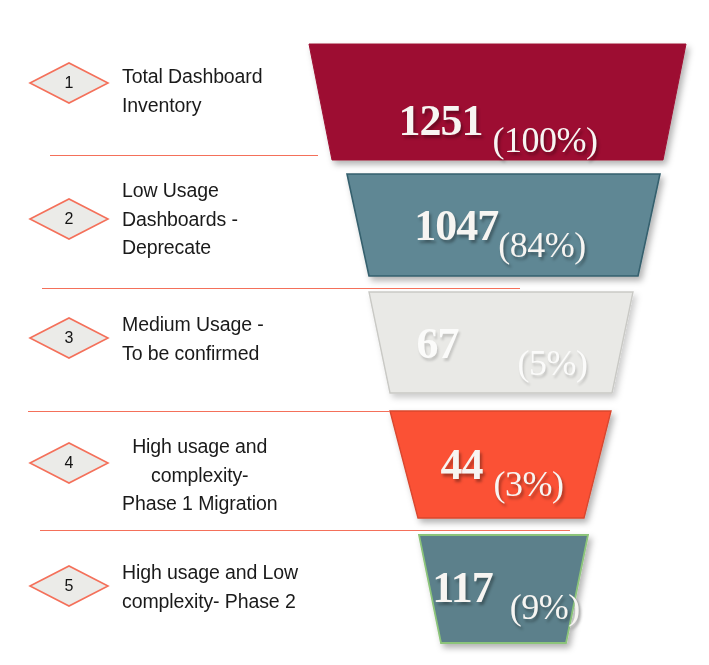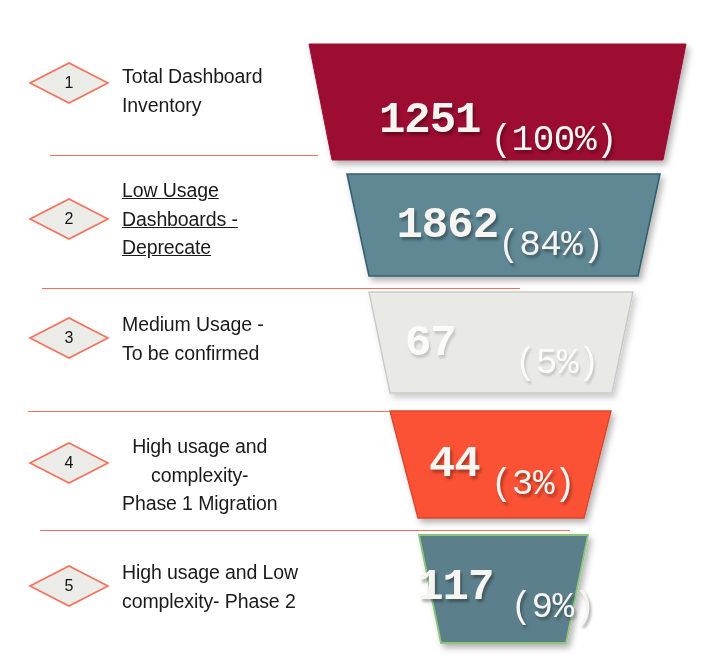--- a/index.html
+++ b/index.html
@@ -59,21 +59,21 @@
     position: absolute;
     left: 0;
     top: 0;
     pointer-events: none;
   }
   .seg-value {
     position: absolute;
     display: flex;
     align-items: center;
     justify-content: center;
-    font-family: Liberation Mono, monospace;
+    font-family: Liberation Serif, serif;
     white-space: nowrap;
   }
   .seg-num {
     font-weight: bold;
     font-size: 44px;
     letter-spacing: -1px;
   }
   .seg-pct {
     font-weight: normal;
     font-size: 36px;
@@ -130,21 +130,21 @@
 Inventory</div>
   </div>
 
   <div class="stage-row" style="top:0;">
     <div class="badge-wrap" style="top:196px;">
       <svg class="badge-svg" width="82" height="46" viewBox="0 0 82 46">
         <polygon points="2,23 41,3 80,23 41,43" fill="#ebebe8" stroke="#f4705a" stroke-width="1.6"></polygon>
       </svg>
       <div class="badge-num">2</div>
     </div>
-    <div class="stage-label" style="top:176px;text-decoration:underline;">Low Usage
+    <div class="stage-label" style="top:176px;">Low Usage
 Dashboards -
 Deprecate</div>
   </div>
 
   <div class="stage-row" style="top:0;">
     <div class="badge-wrap" style="top:315px;">
       <svg class="badge-svg" width="82" height="46" viewBox="0 0 82 46">
         <polygon points="2,23 41,3 80,23 41,43" fill="#ebebe8" stroke="#f4705a" stroke-width="1.6"></polygon>
       </svg>
       <div class="badge-num">3</div>
@@ -176,21 +176,21 @@
 complexity- Phase 2</div>
   </div>
 
   <div class="seg-value v-light" style="left:330px; top:90px; width:336px; height:60px;">
     <span class="seg-num">1251</span>
     <span style="display:inline-block;width:10px"></span>
     <span class="seg-pct">(100%)</span>
   </div>
 
   <div class="seg-value v-light" style="left:360px; top:196px; width:280px; height:58px;">
-    <span class="seg-num">1862</span>
+    <span class="seg-num">1047</span>
     <span class="seg-pct">(84%)</span>
   </div>
 
   <div class="seg-value v-ghost" style="left:382px; top:315px; width:240px; height:56px;gap:24px;">
     <span class="seg-num">67</span>
     <span style="display:inline-block;width:11px"></span>
     <span class="seg-pct">(5%)</span>
   </div>
 
   <div class="seg-value v-light" style="left:404px; top:436px; width:196px; height:56px;">

